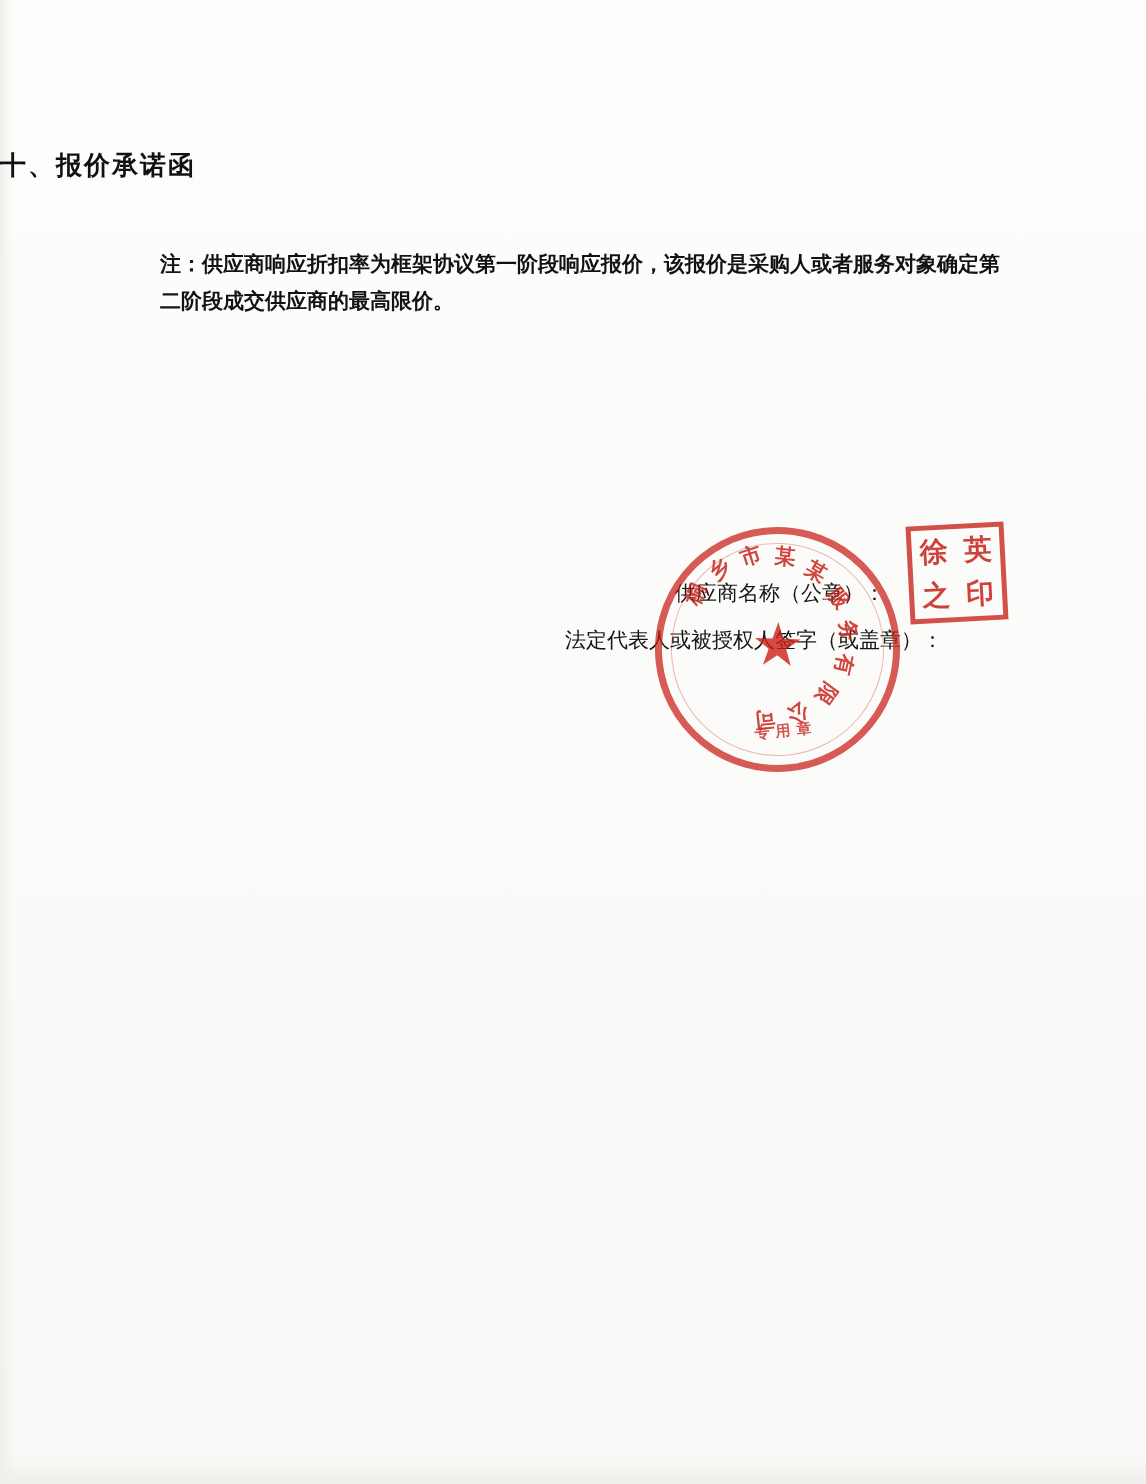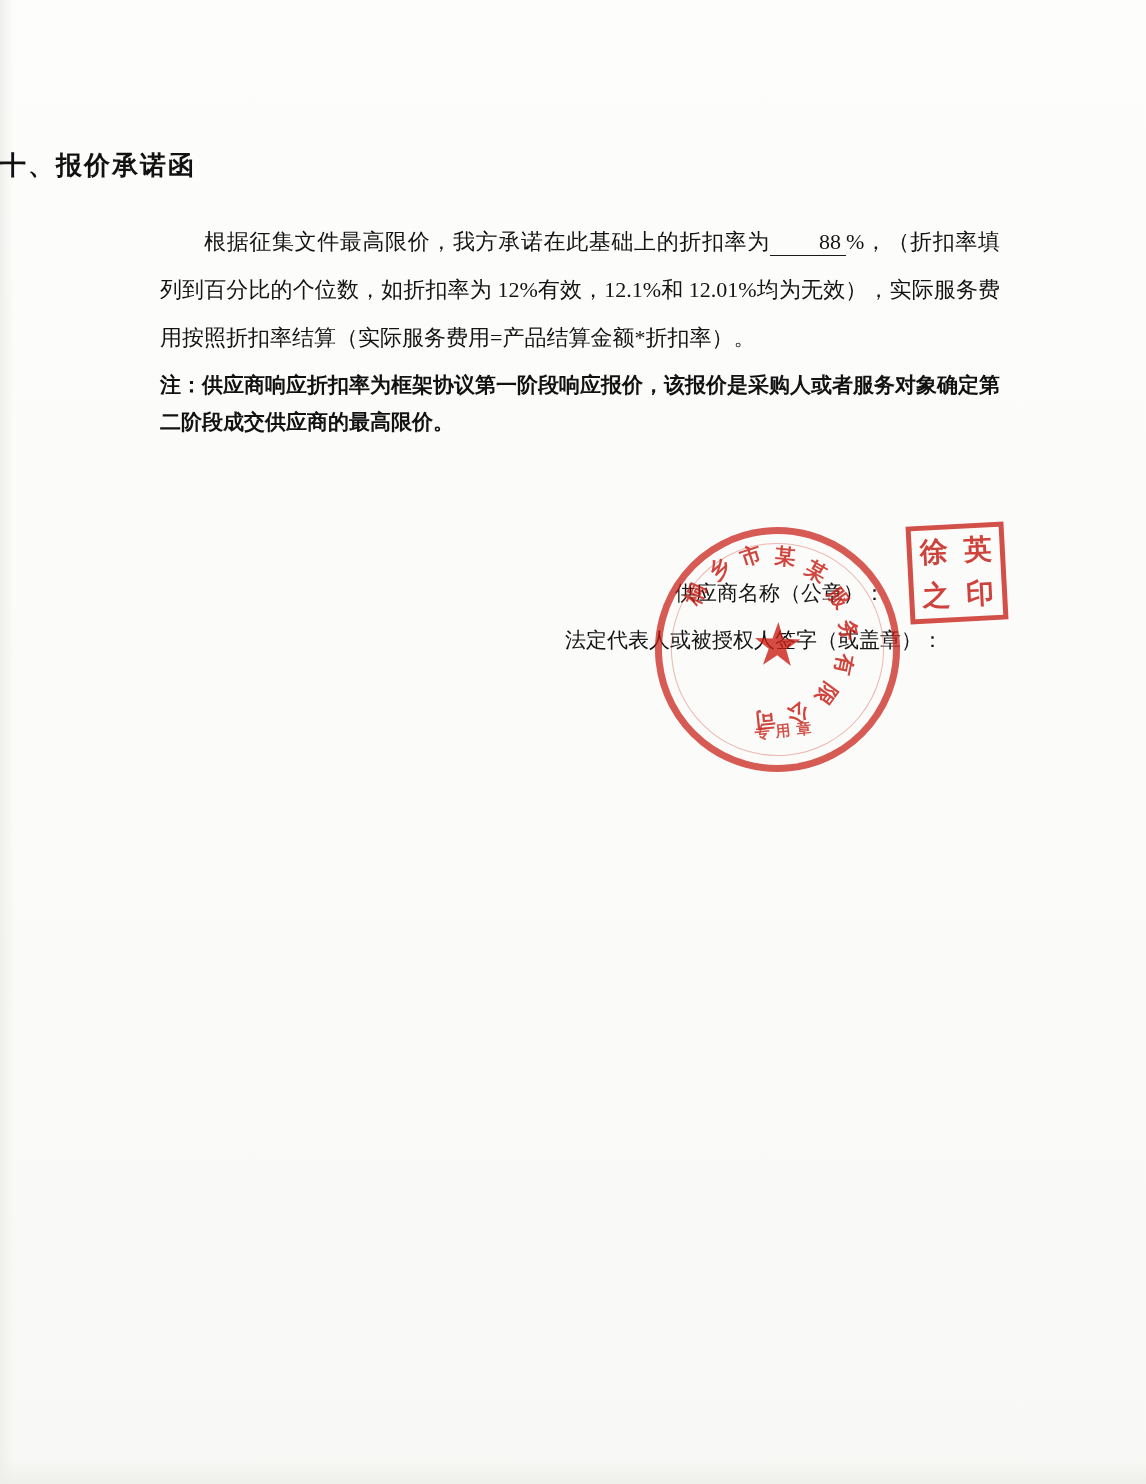--- a/index.html
+++ b/index.html
@@ -75,21 +75,21 @@
     min-width: 76px;
     text-align: center;
     border-bottom: 1.5px solid #1a1a1a;
     line-height: 26px;
     font-family: "Liberation Serif", "DejaVu Serif", serif;
   }
 
   .note {
     font-size: 21px;
     line-height: 37px;
-    margin-top: 5px;
+    margin-top: 28px;
     text-align: justify;
     font-weight: 600;
     color: #121212;
   }
 
   .sign-block {
     position: absolute;
     top: 570px;
     left: 565px;
     width: 420px;
@@ -195,23 +195,20 @@
 <body>
 
 <div class="page">
   <div class="page-edge-left"></div>
   <div class="page-edge-bottom"></div>
 
   <div class="doc-title">十、报价承诺函</div>
 
   <div class="content">
 
-    <div class="para indent">
-      <span>根据征集文件最高限价，我方承诺在此基础上的折扣率为</span><span class="fill-blank">88</span><span>%，（折扣率填列到百分比的个位数，如折扣率为 12%有效，12.1%和 12.01%均为无效），实际服务费用按照折扣率结算（实际服务费用=产品结算金额*折扣率）。</span>
-    </div>
 
     <div class="note">注：供应商响应折扣率为框架协议第一阶段响应报价，该报价是采购人或者服务对象确定第二阶段成交供应商的最高限价。</div>
   </div>
 
   <div class="sign-block">
     <div class="sign-line center-ind">供应商名称（公章）：</div>
     <div class="sign-line">法定代表人或被授权人签字（或盖章）：</div>
   </div>
 
   <div class="seal">

